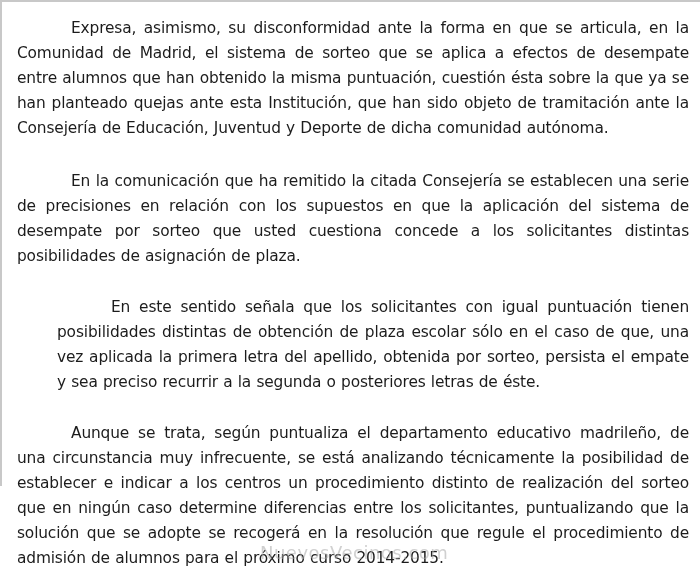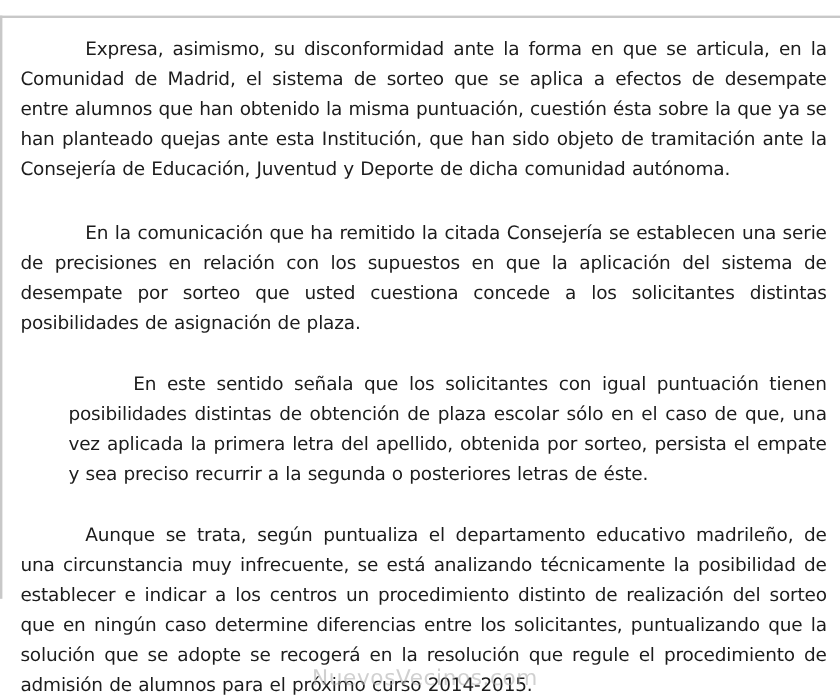--- a/index.html
+++ b/index.html
@@ -9,21 +9,21 @@
     }
     body {
       width: 700px;
       height: 583px;
       overflow: hidden;
       position: relative;
     }
     .page {
       position: absolute;
       left: 0;
-      top: 13px;
+      top: 0;
       width: 700px;
       height: 486px;
       box-sizing: border-box;
       border-top: 2px solid #c8c8c8;
       border-left: 2px solid #c8c8c8;
       background: #ffffff;
     }
     .content {
       position: absolute;
       left: 15px;

